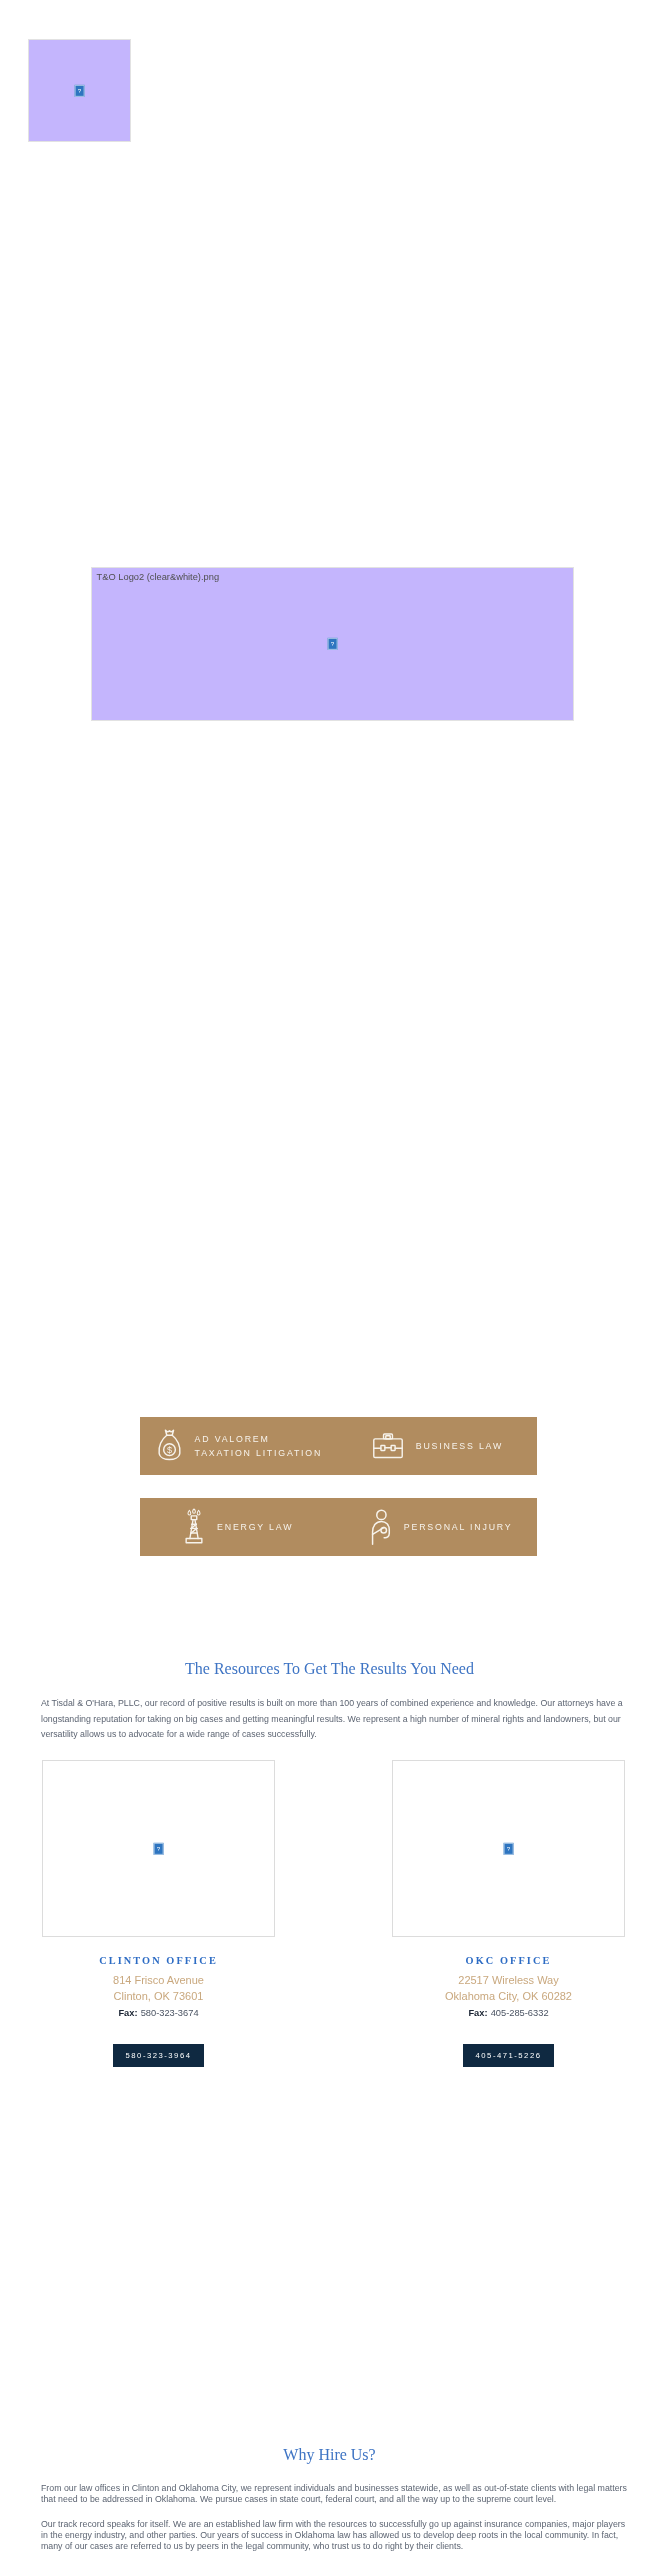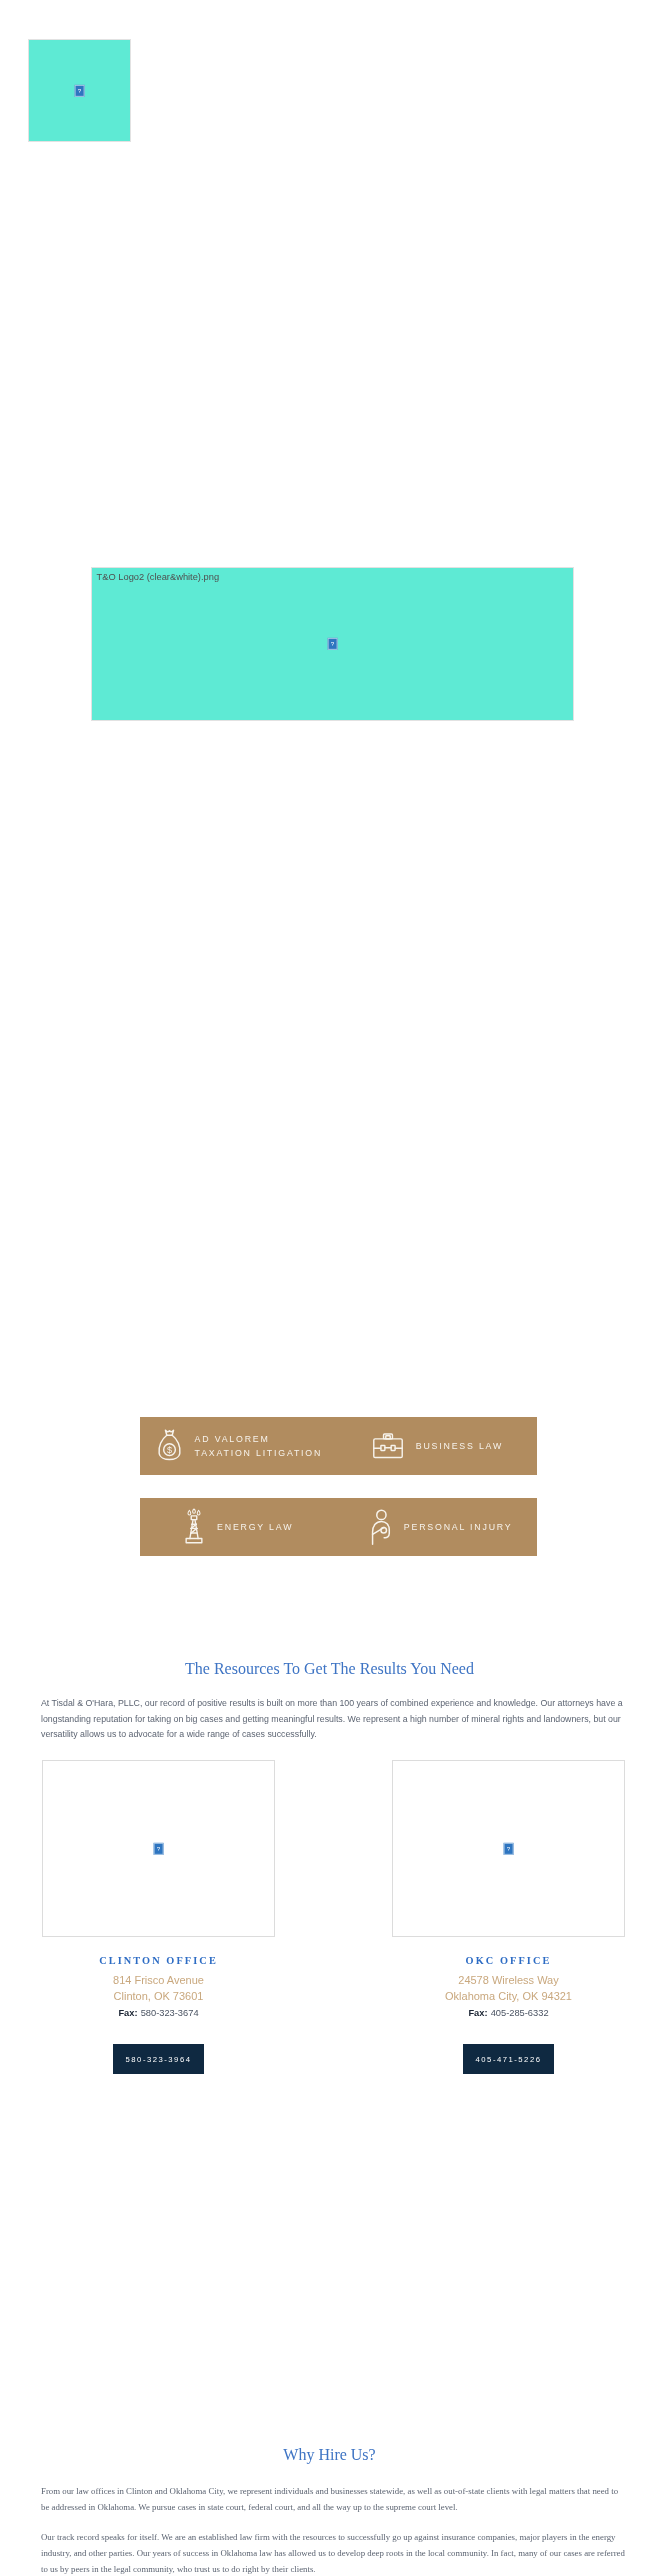--- a/index.html
+++ b/index.html
@@ -1,20 +1,20 @@
 <!DOCTYPE html>
 <html style="font-size:8.2px"><head>
 <meta charset="utf-8">
 <style>
   html,body{margin:0;padding:0;background:#ffffff;}
   .page{position:relative;width:659px;height:2692px;background:#ffffff;overflow:hidden;
         font-family:"Liberation Sans",sans-serif;}
 
   
-  .img-broken{position:absolute;border:0.5px solid #e2e2e2;background:#5eead4;box-sizing:border-box;}
+  .img-broken{position:absolute;border:0.5px solid #e2e2e2;background:#c4b5fd;box-sizing:border-box;}
   .broken-glyph{position:absolute;left:50%;top:50%;transform:translate(-50%,-50%);
         width:8.8px;height:10.3px;background:#2e75c0;border:1px solid #a9c7e6;
         color:#ffffff;font-size:6.2px;line-height:10.3px;text-align:center;
         font-family:"Liberation Sans",sans-serif;}
   .alt-text{position:absolute;left:4.6px;top:3.6px;font-size:9.3px;color:#4f4f4f;}
 
   .header-logo{left:28px;top:39px;width:103px;height:103px;}
   .hero-logo{left:91px;top:567px;width:483px;height:154px;}
 
   
@@ -33,36 +33,36 @@
       font-family:"Liberation Serif",serif;font-weight:400;
       font-size:16px;color:#3e74c4;}
   .resources-heading{top:1660px;}
   .why-heading{top:2446px;}
 
   
   .body-par{position:absolute;left:41px;width:584px;margin:0;
       font-size:8.8px;line-height:15.5px;color:#5c6472;}
   .resources-par{top:1696px;}
   .why-pars{position:absolute;left:41px;top:2483px;width:587px;}
-  .why-pars p{margin:0 0 14.4px 0;font-size:8.8px;line-height:16px;color:#5c6472;font-family:Liberation Serif, serif;}
+  .why-pars p{margin:0 0 14.4px 0;font-size:8.8px;line-height:11px;color:#5c6472;}
 
   
   .office{position:absolute;top:1760px;width:233px;}
   .office-left{left:42px;}
   .office-right{left:392px;}
   .office-photo{position:relative;width:100%;height:177px;border:0.5px solid #dcdcdc;
       box-sizing:border-box;background:#ffffff;}
   .office-name{margin-top:17.5px;text-align:center;color:#2d6cc4;font-size:10.3px;
       font-weight:bold;letter-spacing:2.1px;font-family:Liberation Serif, serif;}
   .office-address{margin-top:6.2px;text-align:center;font-size:11px;line-height:16.5px;
       color:#c9a87e;}
   .office-fax{text-align:center;font-size:9.3px;line-height:16.5px;color:#4a5362;}
   .office-fax .fax-label{font-weight:bold;color:#1a2433;margin-right:3.1px;margin-top:32px;}
   .phone-btn{display:flex;align-items:center;justify-content:center;
-      margin:23px auto 14px;width:91px;height:30px;background:#0f2941;color:#ffffff;
+      margin:23px auto 14px;width:91px;height:23px;background:#0f2941;color:#ffffff;
       font-size:7.7px;letter-spacing:1.5px;text-decoration:none;cursor:pointer;}
 </style>
 </head>
 <body>
 
 <div class="page">
 
   <div class="img-broken header-logo">
     <span class="broken-glyph">?</span>
   </div>
@@ -142,22 +142,22 @@
     </div>
     <a class="phone-btn">580-323-3964</a>
   </div>
 
   <div class="office office-right">
     <div class="img-broken office-photo" style="position:relative;left:0;top:0;">
       <span class="broken-glyph">?</span>
     </div>
     <div class="office-name">OKC OFFICE</div>
     <div class="office-address">
-      <div>24578 Wireless Way</div>
-      <div>Oklahoma City, OK 94321</div>
+      <div>22517 Wireless Way</div>
+      <div>Oklahoma City, OK 60282</div>
     </div>
     <div class="office-fax">
       <span class="fax-label">Fax:</span><span>405-285-6332</span>
     </div>
     <a class="phone-btn">405-471-5226</a>
   </div>
 
   <h2 class="script-heading why-heading">Why Hire Us?</h2>
   <div class="why-pars">
     <p>From our law offices in Clinton and Oklahoma City, we represent individuals and businesses statewide, as well as out-of-state clients with legal matters that need to be addressed in Oklahoma. We pursue cases in state court, federal court, and all the way up to the supreme court level.</p>

